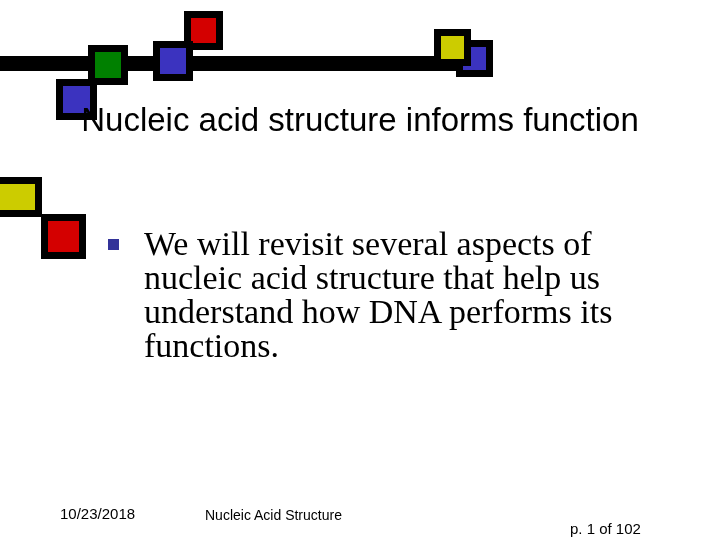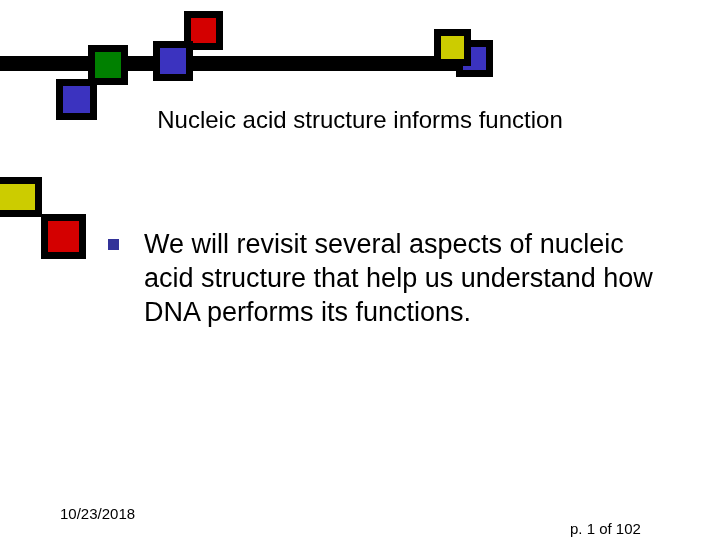--- a/index.html
+++ b/index.html
@@ -54,21 +54,21 @@
   #sq-yellow-left{ left: -8px;  top: 177px; width: 50px; height: 40px; background: #cccc00; }
   #sq-red-left   { left: 41px;  top: 214px; width: 45px; height: 45px; background: #d40000; }
 
   
   #title {
     position: absolute;
     left: 80px;
     top: 98px;
     width: 560px;
     text-align: center;
-    font-size: 24px;
+    font-size: 33px;
     line-height: 44px;
     font-weight: normal;
     letter-spacing: 0px;
     margin: 0;
   }
 
   
   #body-block {
     position: absolute;
     left: 108px;
@@ -82,22 +82,23 @@
   .bullet-mark {
     flex: 0 0 auto;
     width: 11px;
     height: 11px;
     background: #333399;
     margin-top: 12px;
     margin-right: 25px;
   }
   .bullet-text {
     flex: 1 1 auto;
-    font-size: 27px;
+    font-size: 34px;
     line-height: 34px;
+    font-family: Liberation Serif, serif;
   }
 
   
   #footer {
     position: absolute;
     left: 0;
     top: 505px;
     width: 687px;
     height: 30px;
   }
@@ -129,14 +130,15 @@
 
 <div id="body-block">
   <div class="bullet-row">
     <span class="bullet-mark"></span>
     <span class="bullet-text">We will revisit several aspects of nucleic acid structure that help us understand how DNA performs its functions.</span>
   </div>
 </div>
 
 <div id="footer">
   <span class="foot" id="foot-date">10/23/2018</span>
+  <span class="foot" id="foot-center">Nucleic Acid Structure</span>
   <span class="foot" id="foot-page">p. 1 of 102</span>
 </div>
 
 </body></html>

